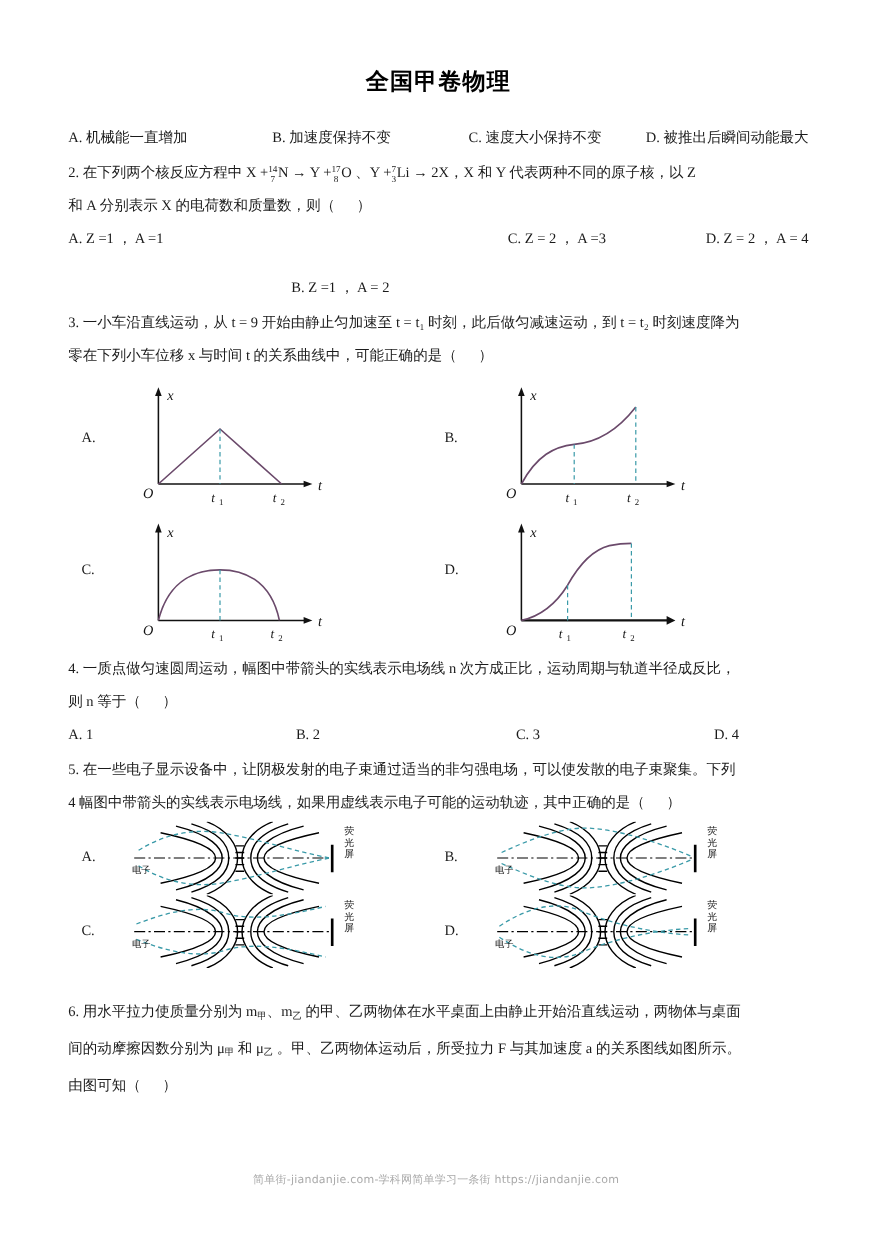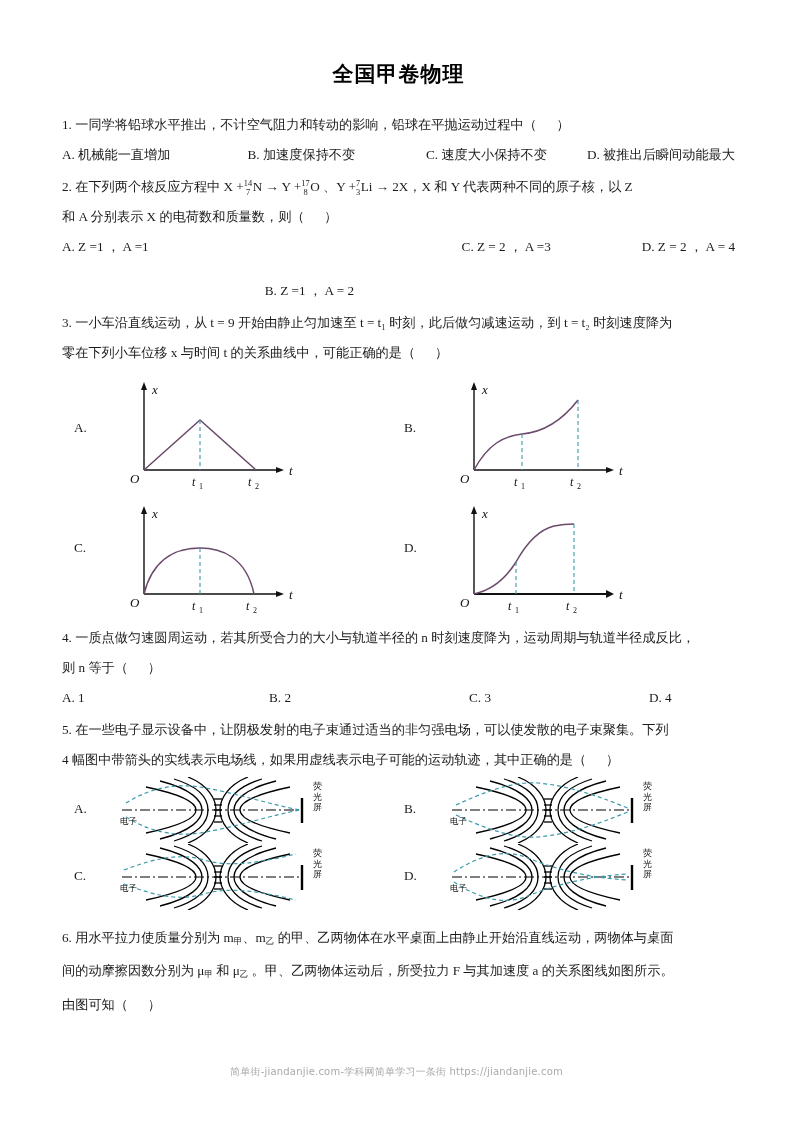--- a/index.html
+++ b/index.html
@@ -136,24 +136,20 @@
   }
 </style>
 </head>
 <body>
 
 <div class="page">
 
   <div class="doc-title">全国甲卷物理</div>
 
   <div class="q">
-    <div class="q-line">
-      <span>1.</span>
-      <span>一同学将铅球水平推出，不计空气阻力和转动的影响，铅球在平抛运动过程中（</span><span class="paren">&nbsp;&nbsp;</span><span>）</span>
-    </div>
     <div class="opts spread-1">
       <span class="opt">A. 机械能一直增加</span>
       <span class="opt">B. 加速度保持不变</span>
       <span class="opt">C. 速度大小保持不变</span>
       <span class="opt">D. 被推出后瞬间动能最大</span>
     </div>
   </div>
 
   <div class="q">
     <div class="q-line">
@@ -267,21 +263,21 @@
           <text x="147" y="119" font-family="Liberation Serif, serif" font-size="8" fill="#111">2</text>
         </svg>
       </div>
 
     </div>
   </div>
 
   <div class="q">
     <div class="q-line">
       <span>4.</span>
-      <span>一质点做匀速圆周运动，若其所受合力的大小与轨道半径的 n 时刻速度降为，运动周期与轨道半径成反比，</span>
+      <span>一质点做匀速圆周运动，幅图中带箭头的实线表示电场线 n 次方成正比，运动周期与轨道半径成反比，</span>
     </div>
     <div class="q-line">
       <span>则 n 等于（</span><span class="paren">&nbsp;&nbsp;</span><span>）</span>
     </div>
     <div class="opts spread-3">
       <span class="opt">A. 1</span>
       <span class="opt">B. 2</span>
       <span class="opt">C. 3</span>
       <span class="opt">D. 4</span>
     </div>
@@ -425,21 +421,21 @@
             <path d="M28,38 C 52,54 78,62 102,52 C 128,41 164,32 202,30"></path>
           </g>
           <text x="24" y="47" font-family="DejaVu Sans, sans-serif" font-size="8.5" fill="#111">电子</text>
         </svg>
         <div class="vlabel" style="left:246px; top:4px;">荧<br>光<br>屏</div>
       </div>
 
     </div>
   </div>
 
-  <div class="q" style="margin-top:12px;">
+  <div class="q" style="margin-top:24px;">
     <div class="q-line">
       <span>6.</span>
       <span>用水平拉力使质量分别为 m</span><sub class="cn">甲</sub><span>、m</span><sub class="cn">乙</sub><span> 的甲、乙两物体在水平桌面上由静止开始沿直线运动，两物体与桌面</span>
     </div>
     <div class="q-line">
       <span>间的动摩擦因数分别为 μ</span><sub class="cn">甲</sub><span> 和 μ</span><sub class="cn">乙</sub><span> 。甲、乙两物体运动后，所受拉力 F 与其加速度 a 的关系图线如图所示。</span>
     </div>
     <div class="q-line">
       <span>由图可知（</span><span class="paren">&nbsp;&nbsp;</span><span>）</span>
     </div>

